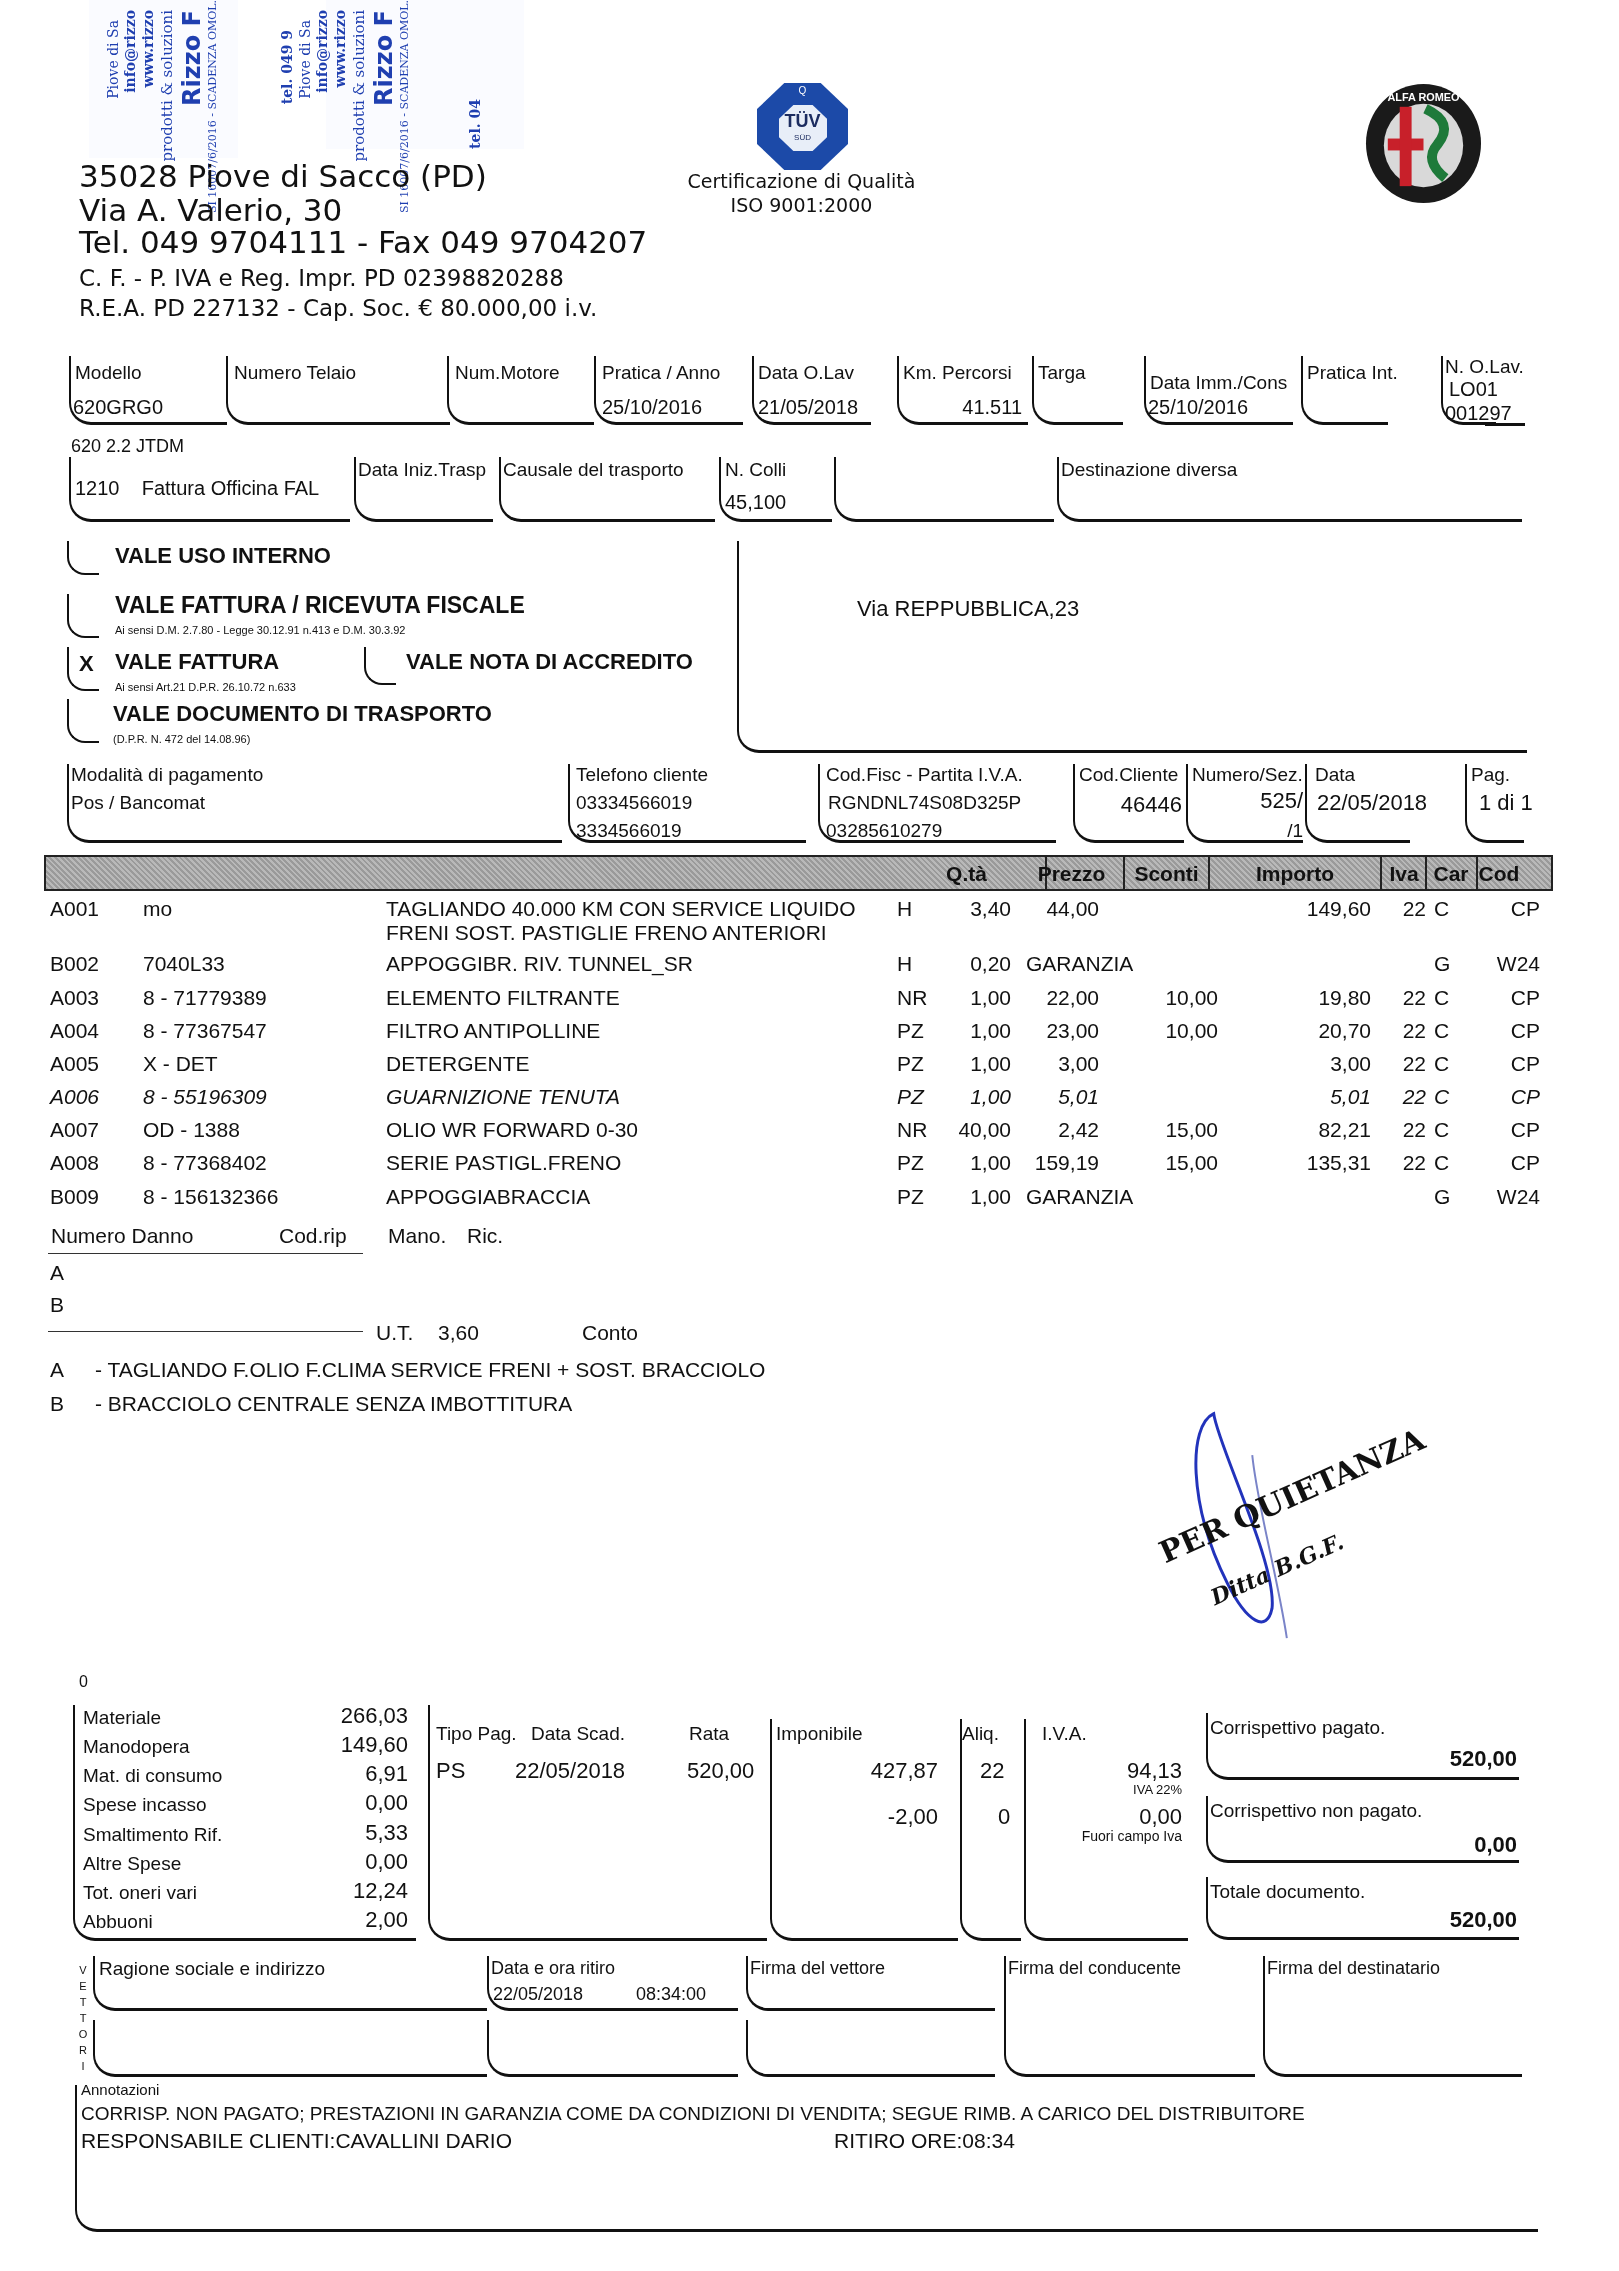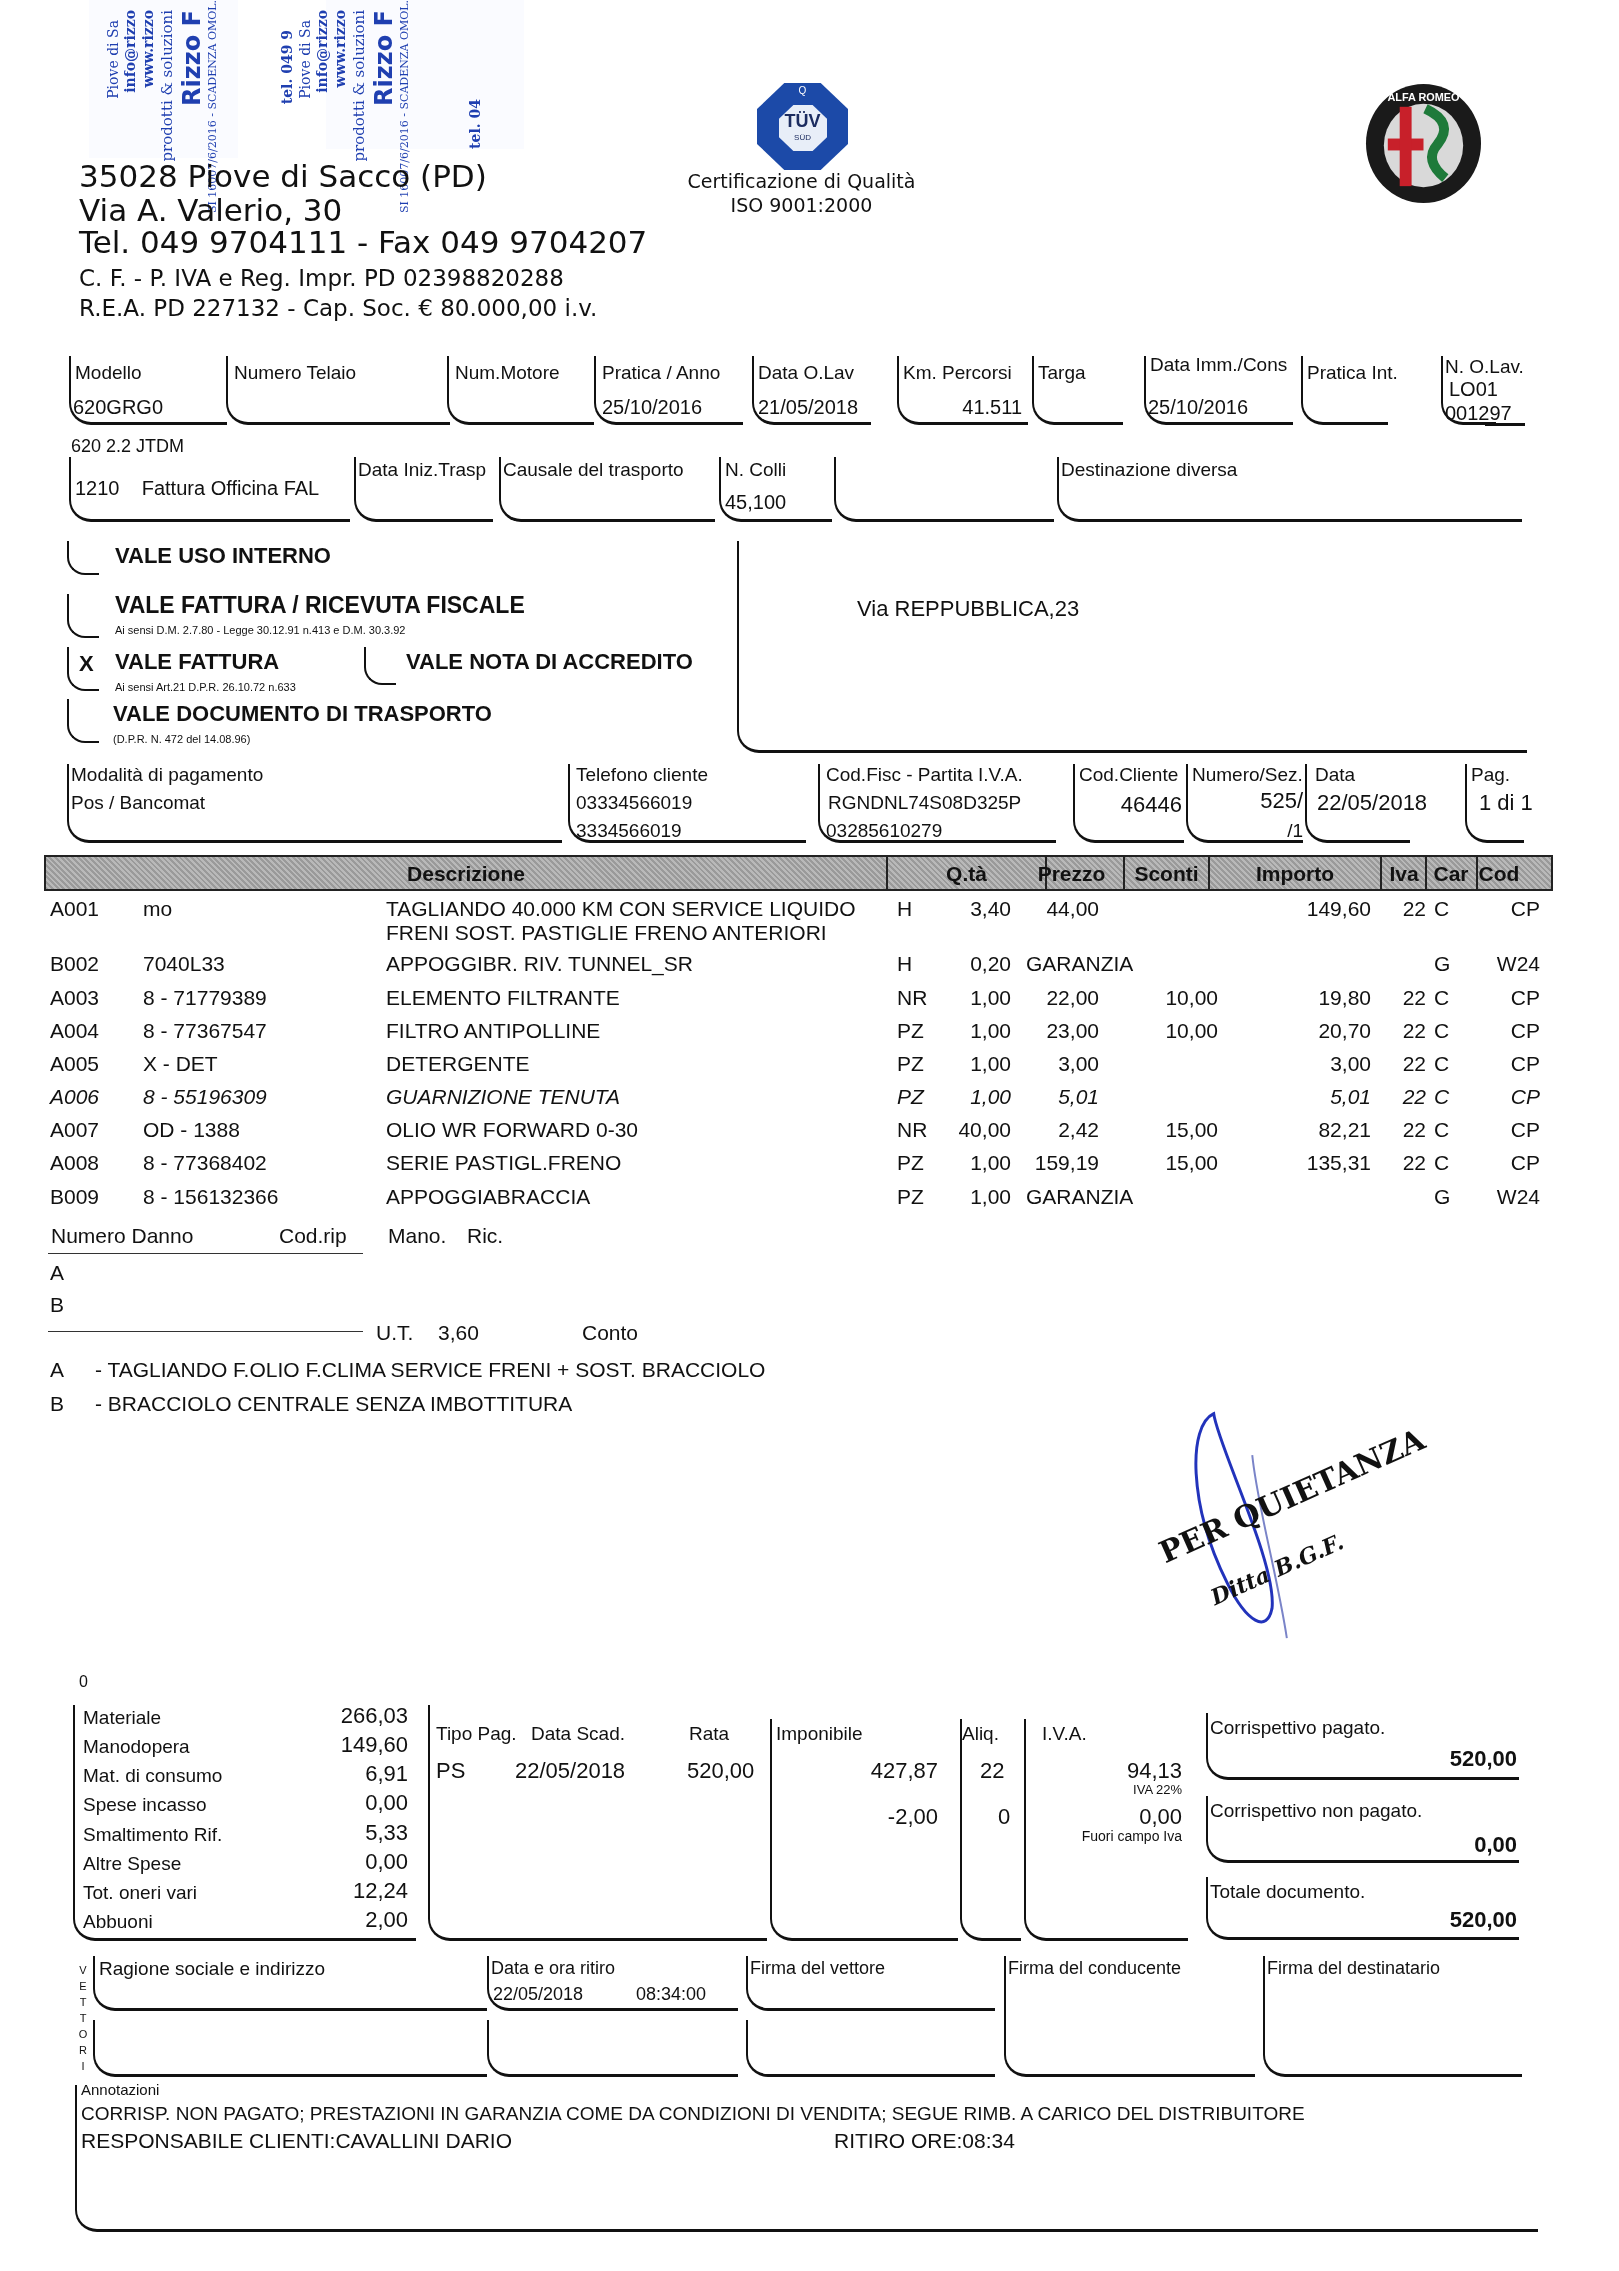--- a/index.html
+++ b/index.html
@@ -92,21 +92,21 @@
   <span class="val" style="left:758px;top:396px;">21/05/2018</span>
 
   <div class="brk" style="left:897px;top:356px;width:131px;height:69px;"></div>
   <span class="lbl" style="left:903px;top:362px;">Km. Percorsi</span>
   <span class="val" style="left:903px;top:396px;width:119px;text-align:right;">41.511</span>
 
   <div class="brk" style="left:1032px;top:356px;width:91px;height:69px;"></div>
   <span class="lbl" style="left:1038px;top:362px;">Targa</span>
 
   <div class="brk" style="left:1144px;top:356px;width:149px;height:69px;"></div>
-  <span class="lbl" style="left:1150px;top:354px;">Data Imm./Cons</span>
+  <span class="lbl" style="left:1150px;top:372px;">Data Imm./Cons</span>
   <span class="val" style="left:1148px;top:396px;">25/10/2016</span>
 
   <div class="brk" style="left:1301px;top:356px;width:87px;height:69px;"></div>
   <span class="lbl" style="left:1307px;top:362px;">Pratica Int.</span>
 
   <div class="brk" style="left:1441px;top:356px;width:55px;height:69px;border-bottom-width:3px;"></div>
   <div class="abs" style="left:1485px;top:423px;width:40px;border-top:3px solid #111;"></div>
   <span class="lbl" style="left:1445px;top:356px;">N. O.Lav.</span>
   <span class="val" style="left:1449px;top:378px;">LO01</span>
   <span class="val" style="left:1445px;top:402px;">001297</span>
@@ -191,21 +191,20 @@
   <div class="brk" style="left:1305px;top:764px;width:105px;height:79px;"></div>
   <span class="lbl" style="left:1315px;top:764px;">Data</span>
   <span class="val" style="left:1317px;top:790px;font-size:22px;">22/05/2018</span>
 
   <div class="brk" style="left:1465px;top:764px;width:59px;height:79px;"></div>
   <span class="lbl" style="left:1471px;top:764px;">Pag.</span>
   <span class="val" style="left:1479px;top:790px;font-size:22px;">1 di 1</span>
 </div>
 
 <div class="thead">
-  <div class="th" style="left:0;width:842px;">Descrizione</div>
   <div class="th" style="left:842px;width:159px;">Q.tà</div>
   <div class="th" style="left:974px;width:105px;">Prezzo</div>
   <div class="th" style="left:1079px;width:85px;">Sconti</div>
   <div class="th" style="left:1164px;width:172px;">Importo</div>
   <div class="th" style="left:1337px;width:44px;">Iva</div>
   <div class="th" style="left:1380px;width:52px;">Car</div>
   <div class="th" style="left:1424px;width:58px;border-right:none;">Cod</div>
 </div>
 
 <div id="rows">

